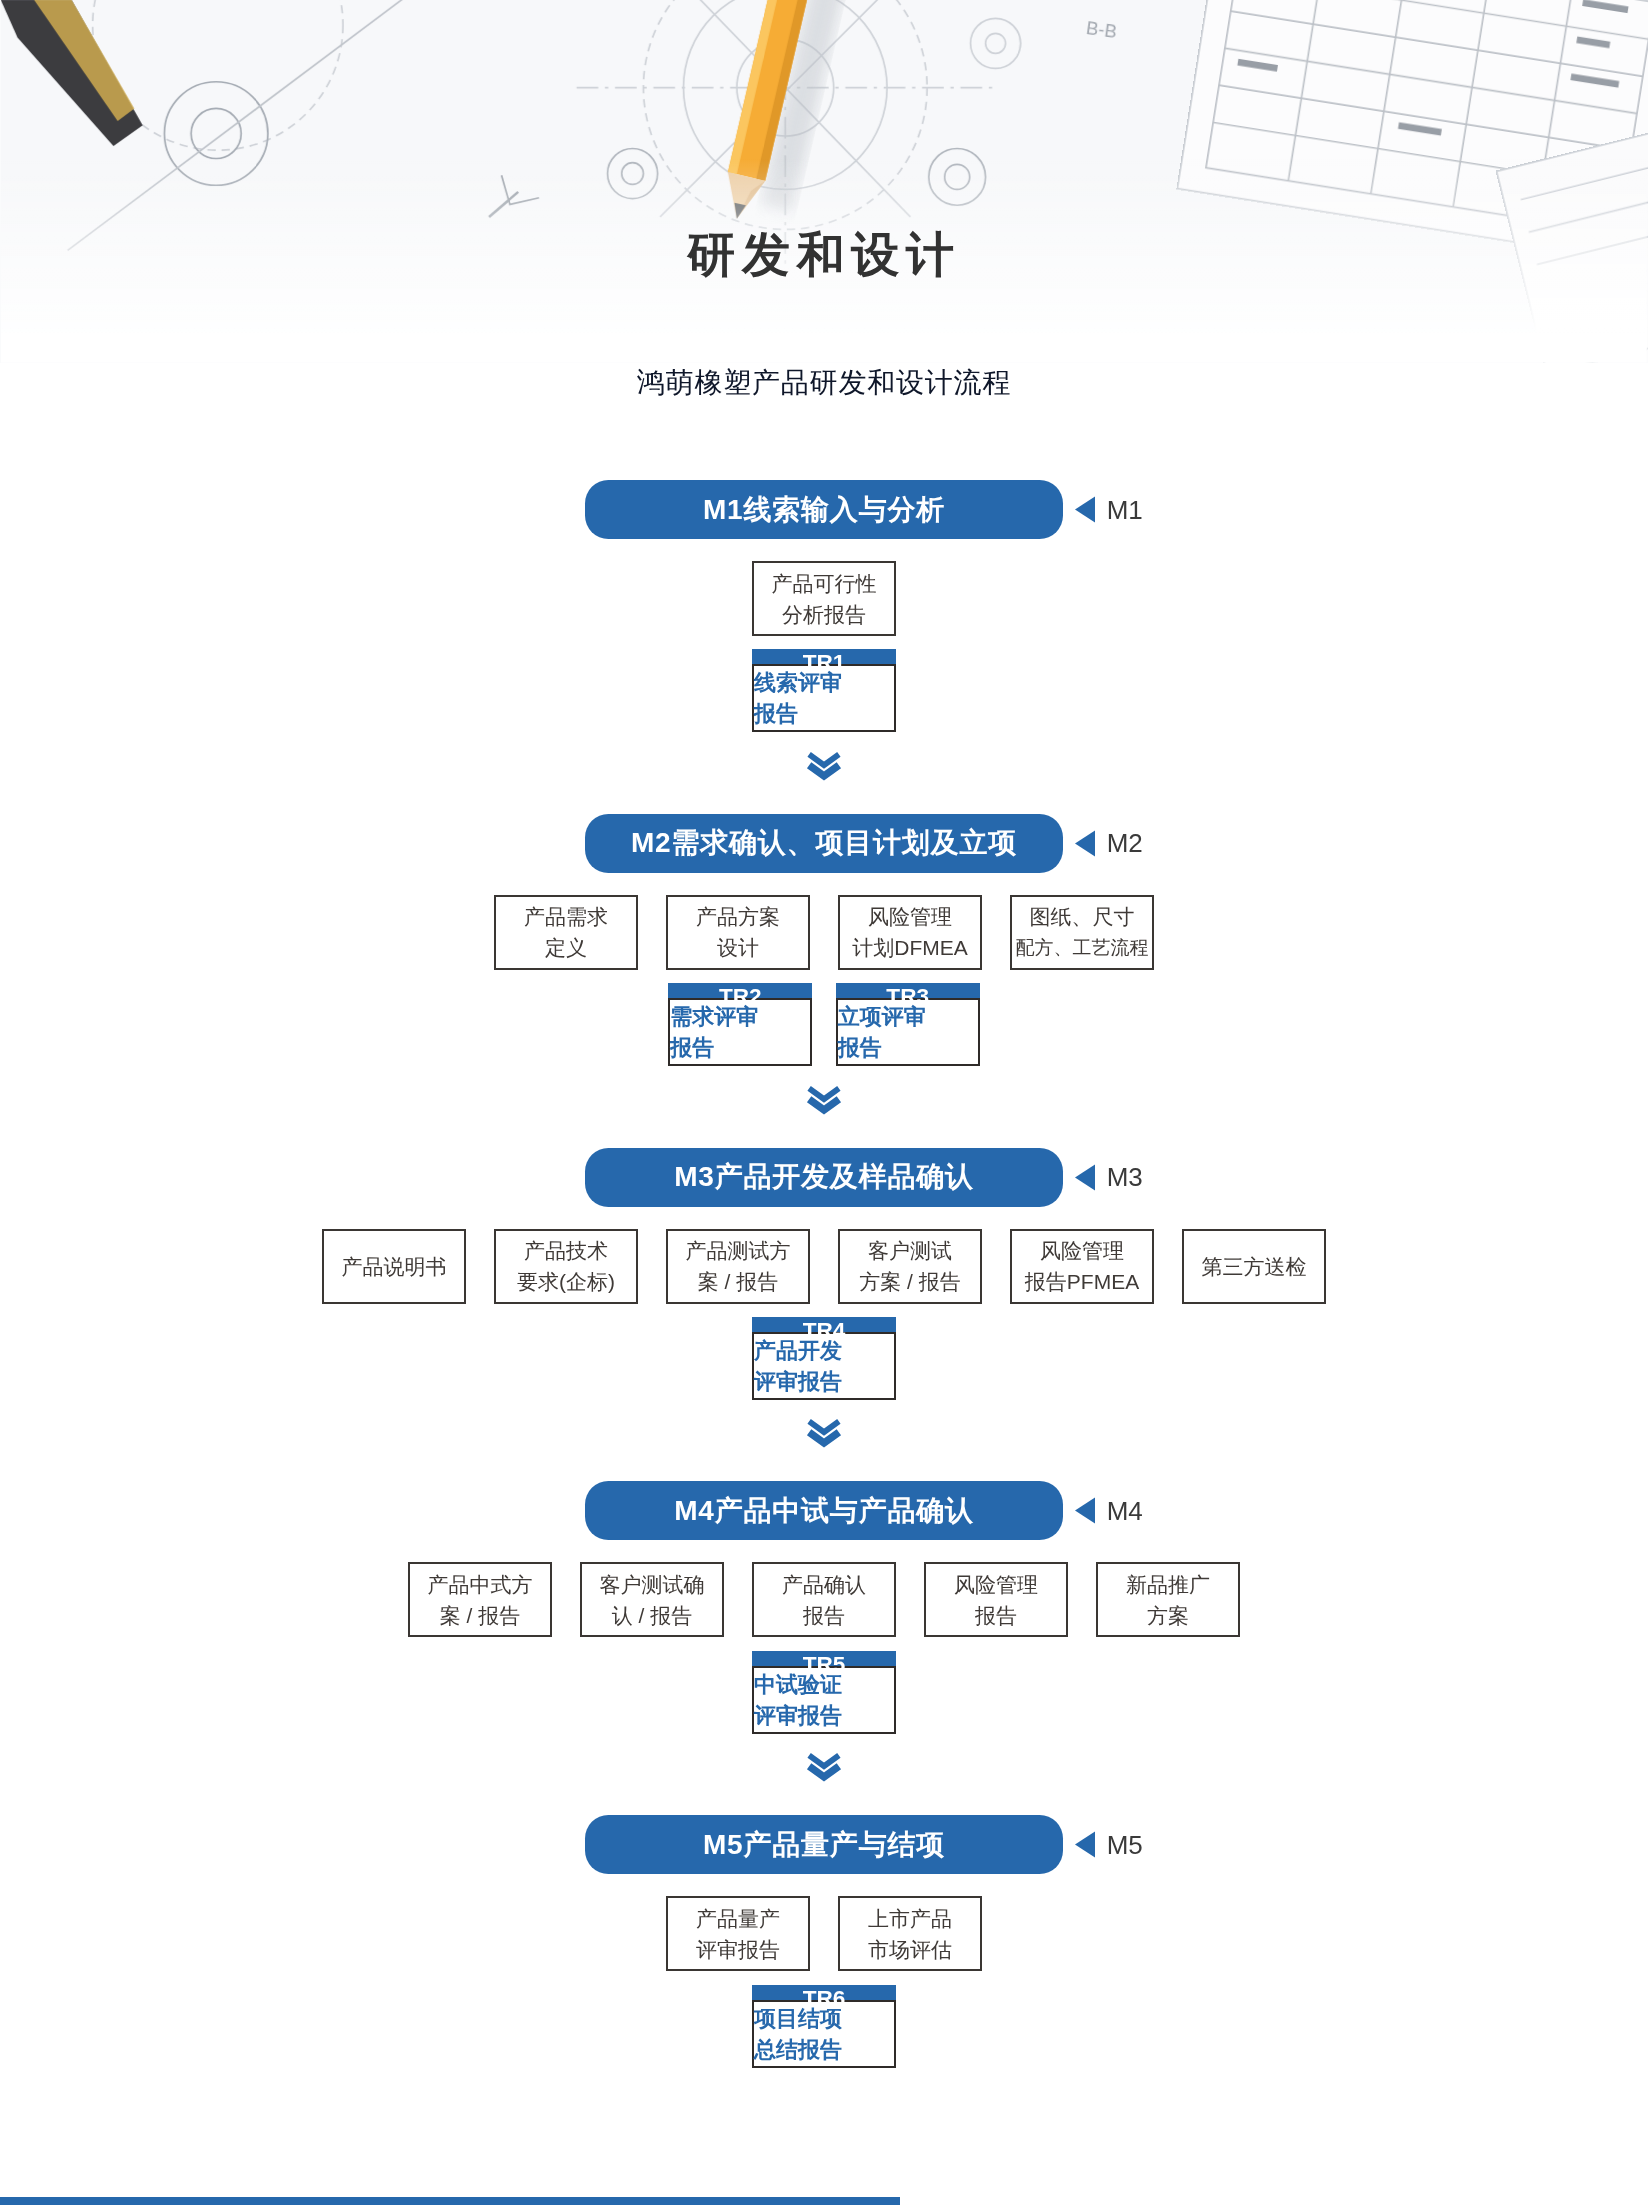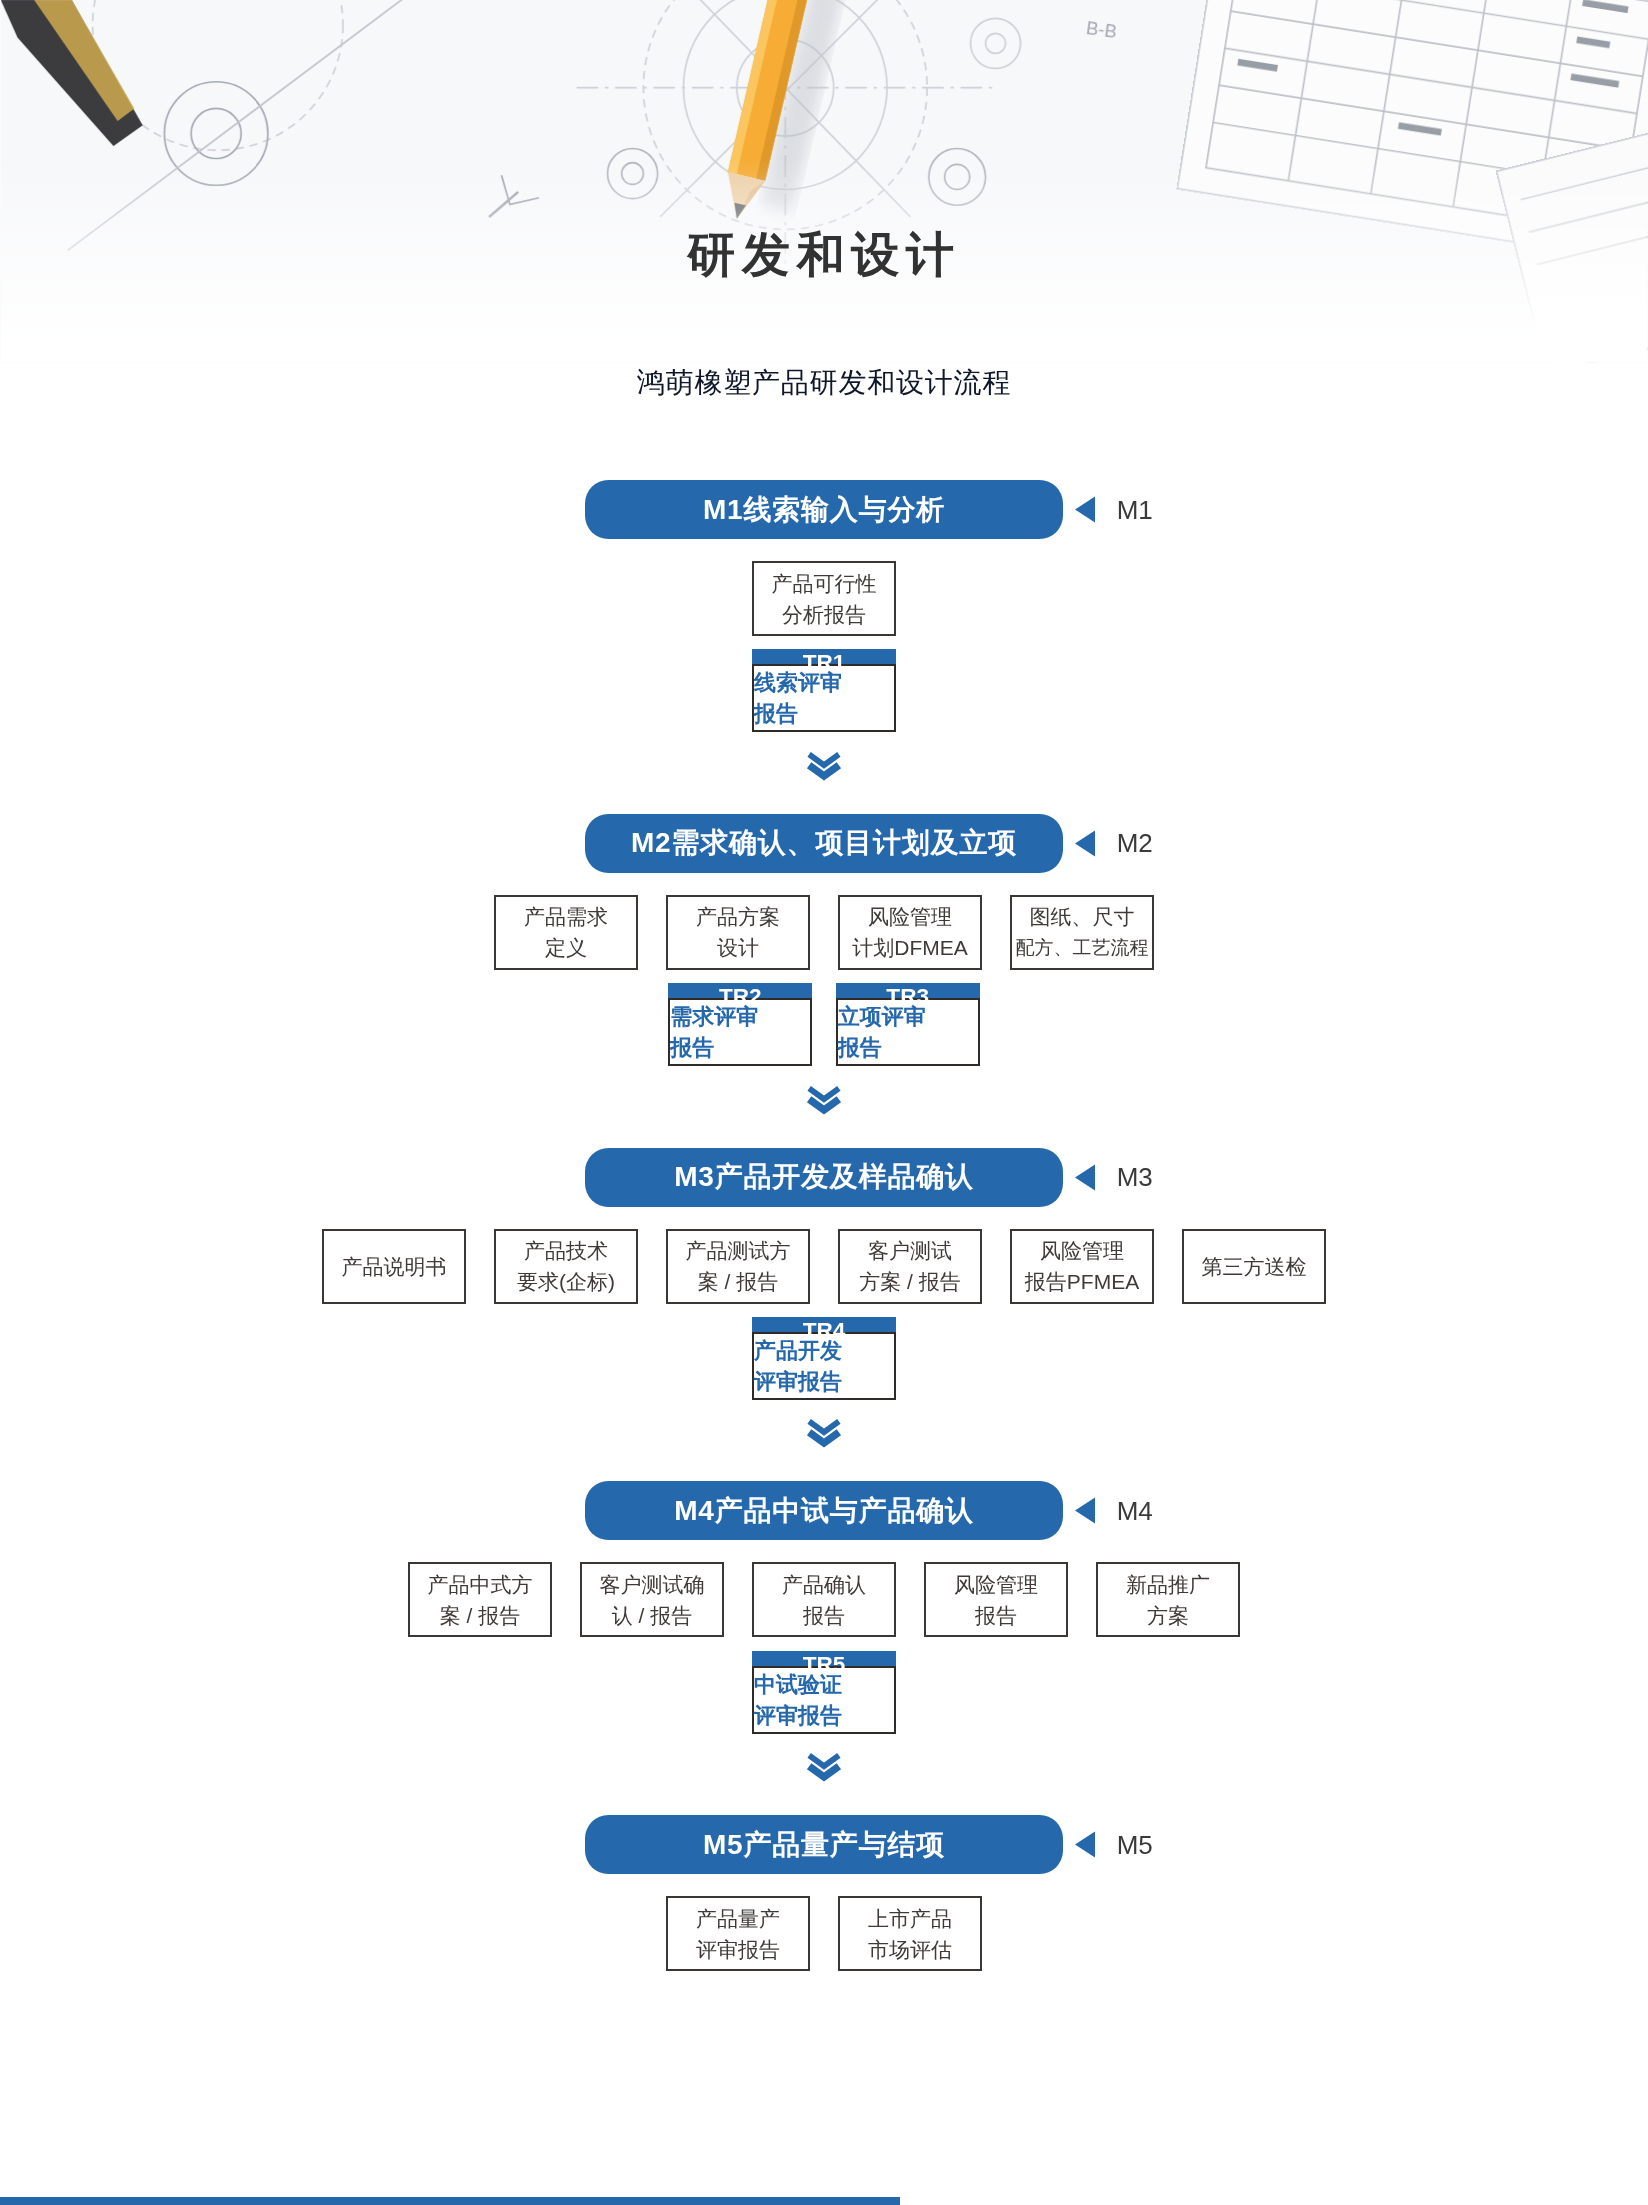--- a/index.html
+++ b/index.html
@@ -22,21 +22,21 @@
   .flow-title{text-align:center;font-size:28px;line-height:40px;color:#0f172a;letter-spacing:0.8px;}
   .stage{position:relative;}
   .pill-row{position:relative;width:478px;margin:33px auto 0;}
   .stage.first .pill-row{margin-top:77px;}
   .pill{
     height:59px;border-radius:23.4px;background:var(--blue);color:#fff;
     display:flex;align-items:center;justify-content:center;
     font-size:28px;font-weight:bold;letter-spacing:0.8px;
   }
   .marker{position:absolute;left:100%;top:50%;transform:translateY(-50%);
-    margin-left:11.7px;display:flex;align-items:center;gap:22px;}
+    margin-left:11.7px;display:flex;align-items:center;gap:12px;}
   .tri{width:0;height:0;border-top:13.4px solid transparent;border-bottom:13.4px solid transparent;
     border-right:20px solid var(--blue);}
   .marker-label{font-size:26px;color:#3a3a3a;font-weight:500;}
   .doc-row{display:flex;justify-content:center;gap:28px;margin-top:22px;}
   .doc-box{
     width:144px;min-height:75px;box-sizing:border-box;border:2.5px solid var(--border);
     background:#fff;display:flex;flex-direction:column;align-items:center;justify-content:center;
     padding:4px;
   }
   .doc-line{font-size:21px;font-weight:500;color:var(--textdark);line-height:31px;white-space:nowrap;}
@@ -337,17 +337,26 @@
       <div class="doc-row">
         <div class="doc-box">
           <div class="doc-line">产品量产</div>
           <div class="doc-line">评审报告</div>
         </div>
         <div class="doc-box">
           <div class="doc-line">上市产品</div>
           <div class="doc-line">市场评估</div>
         </div>
       </div>
+      <div class="tr-row">
+        <div class="tr-box">
+          <div class="tr-head">TR6</div>
+          <div class="tr-body">
+            <div class="tr-line">项目结项</div>
+            <div class="tr-line">总结报告</div>
+          </div>
+        </div>
+      </div>
     </section>
   </div>
 
 <div class="bottom-bar"></div>
 
 
 </body></html>

